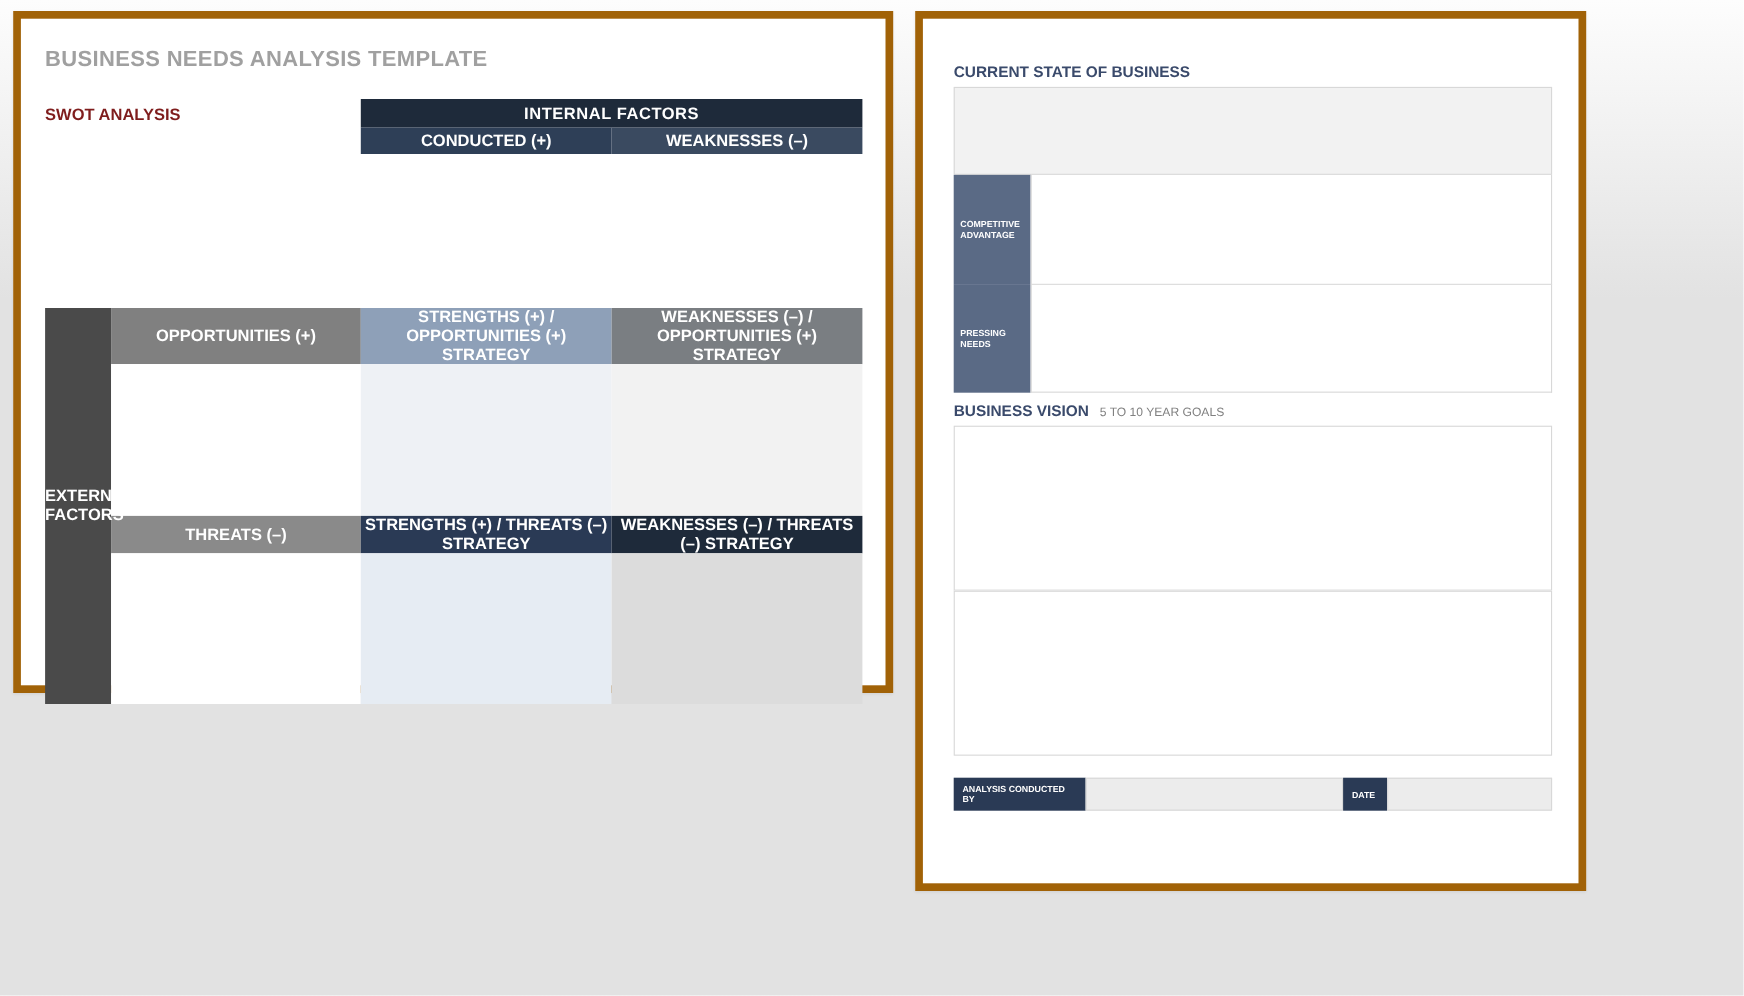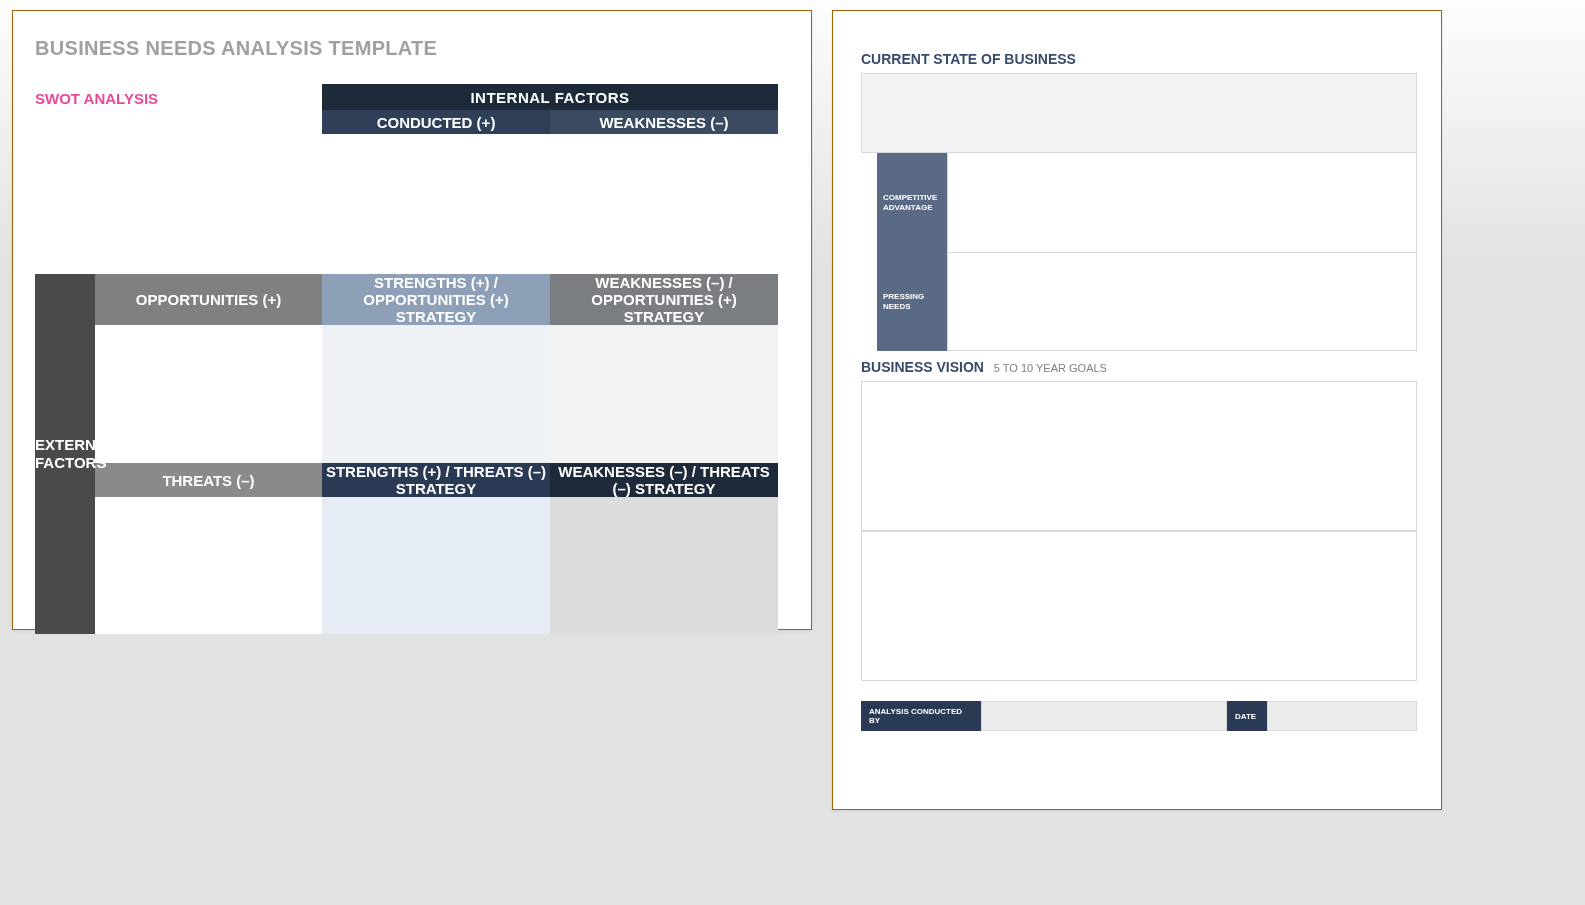--- a/index.html
+++ b/index.html
@@ -8,21 +8,21 @@
     background: linear-gradient(180deg, #fdfdfd 0%, #e2e2e2 30%, #e2e2e2 100%);
     font-family: Arial, Helvetica, sans-serif;
     width: 1585px;
     height: 905px;
     padding: 10px 12px;
     display: flex;
     gap: 20px;
   }
   .page {
     background: #fff;
-    border: 1px solid #a16207;
+    border: 7px solid #a16207;
     box-shadow: 0 1px 3px rgba(0,0,0,0.08);
   }
   .page-left {
     width: 800px;
     height: 620px;
     padding: 26px 22px 22px 22px;
   }
   .page-right {
     width: 610px;
     height: 800px;
@@ -31,21 +31,21 @@
   .title-main {
     font-size: 20px;
     font-weight: bold;
     color: #a0a0a0;
     letter-spacing: 0.3px;
     margin-bottom: 24px;
   }
   .swot-label {
     font-size: 15px;
     font-weight: bold;
-    color: #ec4899;
+    color: #7f1d1d;
     position: absolute;
     left: 0;
     top: 6px;
   }
   .swot-wrap {
     position: relative;
     width: 100%;
   }
   table.swot {
     border-collapse: collapse;
@@ -122,21 +122,20 @@
   .side-label {
     width: 70px;
     background: #5a6a85;
     color: #fff;
     font-size: 8px;
     font-weight: bold;
     display: flex;
     align-items: center;
     padding-left: 6px;
     line-height: 1.2;
-    margin-left: 16px;
   }
   .side-body {
     flex: 1;
     background: #fff;
     border: 1px solid #d8d8d8;
     border-top: none;
   }
   .h-100 { height: 100px; }
   .h-98 { height: 98px; }
   .box-white {

